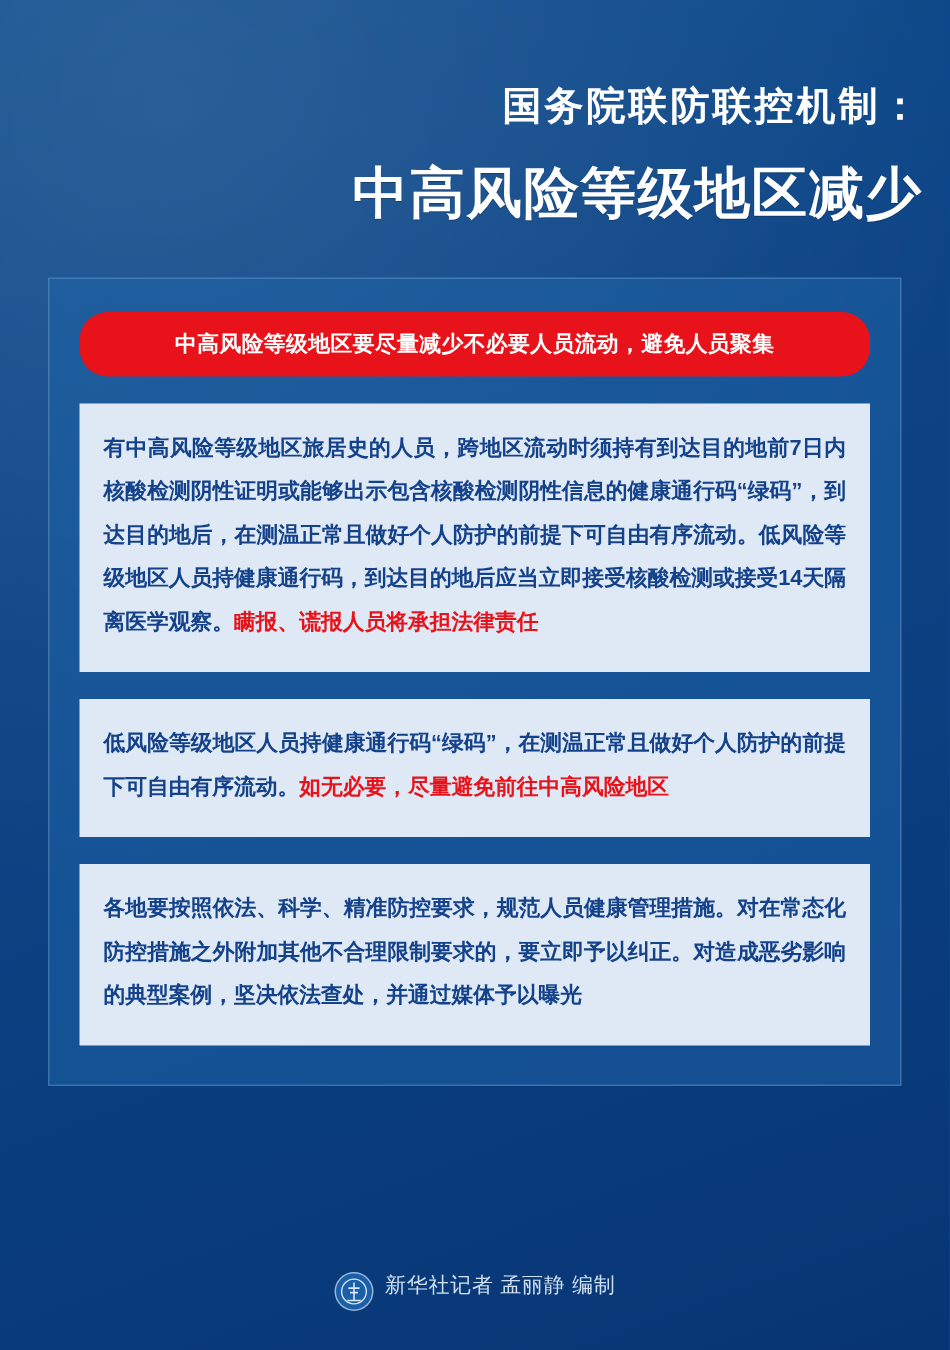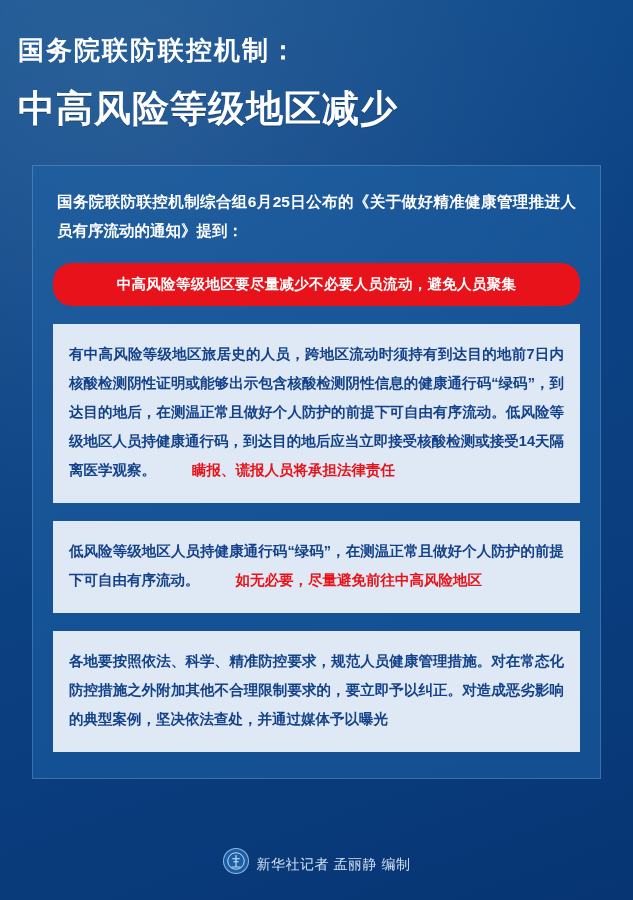--- a/index.html
+++ b/index.html
@@ -23,22 +23,22 @@
   
   .poster::before {
     content: "";
     position: absolute;
     inset: 0;
     background: radial-gradient(circle at 18% 8%, rgba(255,255,255,0.10), rgba(255,255,255,0) 55%);
     pointer-events: none;
   }
   .header {
     position: relative;
-    padding-top: 34px;
-    text-align: left;
+    padding-top: 54px;
+    text-align: right;
   }
   .kicker {
     color: #ffffff;
     font-size: 26px;
     font-weight: bold;
     letter-spacing: 2px;
     line-height: 1.25;
   }
   .headline {
     margin-top: 16px;
@@ -84,29 +84,28 @@
     margin: 0;
     color: #14428a;
     font-size: 14.5px;
     font-weight: bold;
     line-height: 2.0;
     text-align: justify;
     text-justify: inter-ideograph;
   }
   .card .hl {
     color: #e8131a;
-    margin-left: 36px;
   }
   .footer {
     position: absolute;
     left: 0;
     right: 0;
     bottom: 26px;
     display: flex;
-    align-items: flex-end;
+    align-items: flex-start;
     justify-content: center;
     gap: 8px;
   }
   .logo {
     width: 26px;
     height: 26px;
     border-radius: 50%;
     background: #1a5fa8;
     border: 1px solid rgba(255,255,255,0.55);
     display: flex;
@@ -126,21 +125,20 @@
 
   <div class="header">
     <div class="kicker">国务院联防联控机制：</div>
     <div class="headline">
       <span class="line1">中高风险等级地区减少</span>
     </div>
   </div>
 
   <div class="panel">
 
-    <p class="intro">国务院联防联控机制综合组6月25日公布的《关于做好精准健康管理推进人员有序流动的通知》提到：</p>
 
     <div class="red-bar">中高风险等级地区要尽量减少不必要人员流动，避免人员聚集</div>
 
     <div class="card">
       <p><span>有中高风险等级地区旅居史的人员，跨地区流动时须持有到达目的地前7日内核酸检测阴性证明或能够出示包含核酸检测阴性信息的健康通行码“绿码”，到达目的地后，在测温正常且做好个人防护的前提下可自由有序流动。低风险等级地区人员持健康通行码，到达目的地后应当立即接受核酸检测或接受14天隔离医学观察。</span><span class="hl">瞒报、谎报人员将承担法律责任</span></p>
     </div>
 
     <div class="card">
       <p><span>低风险等级地区人员持健康通行码“绿码”，在测温正常且做好个人防护的前提下可自由有序流动。</span><span class="hl">如无必要，尽量避免前往中高风险地区</span></p>
     </div>

